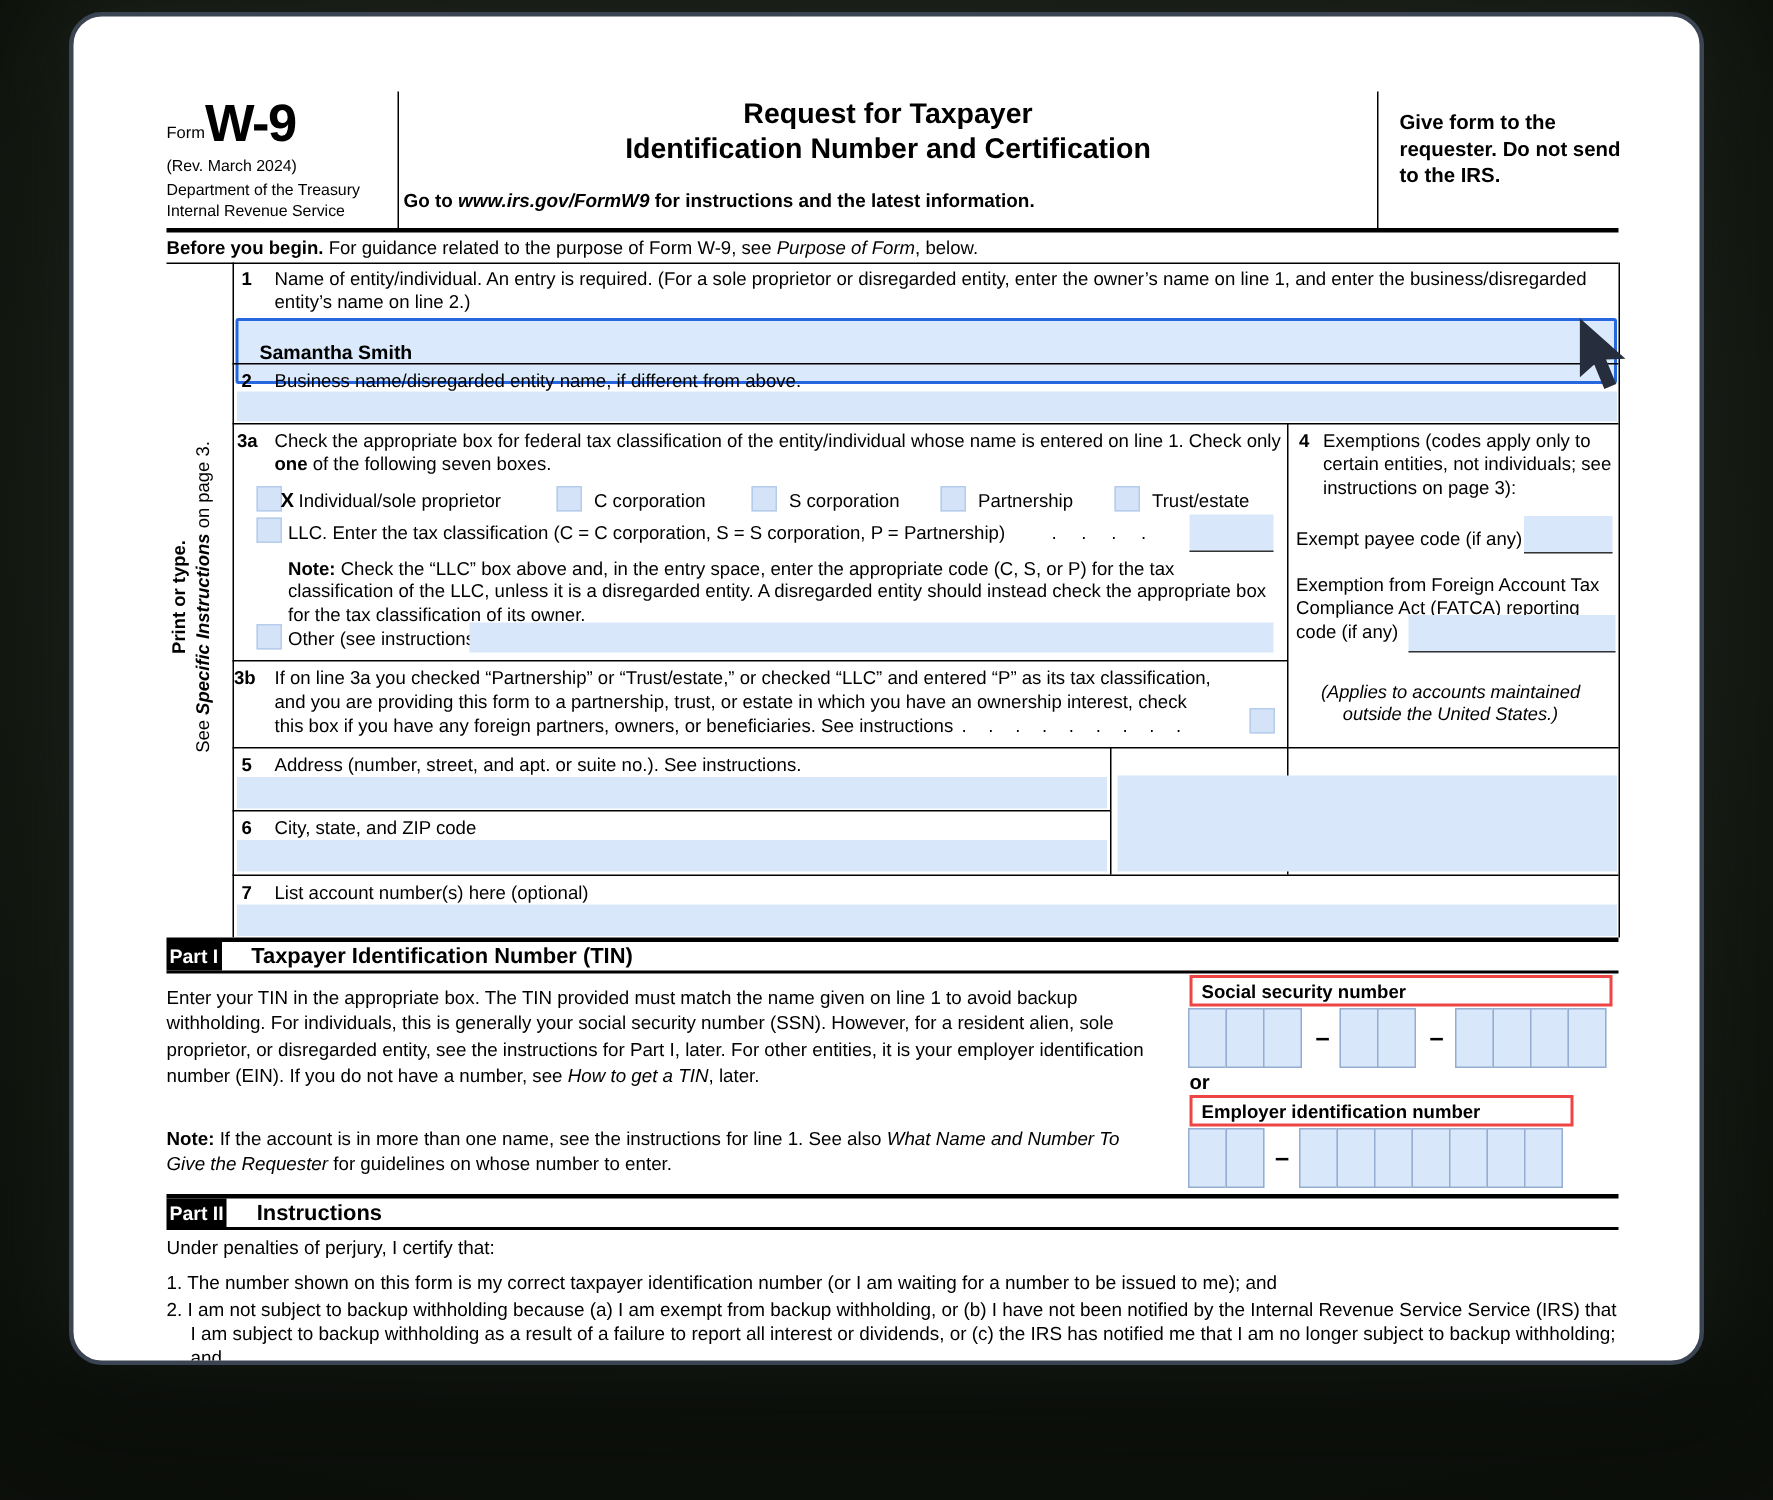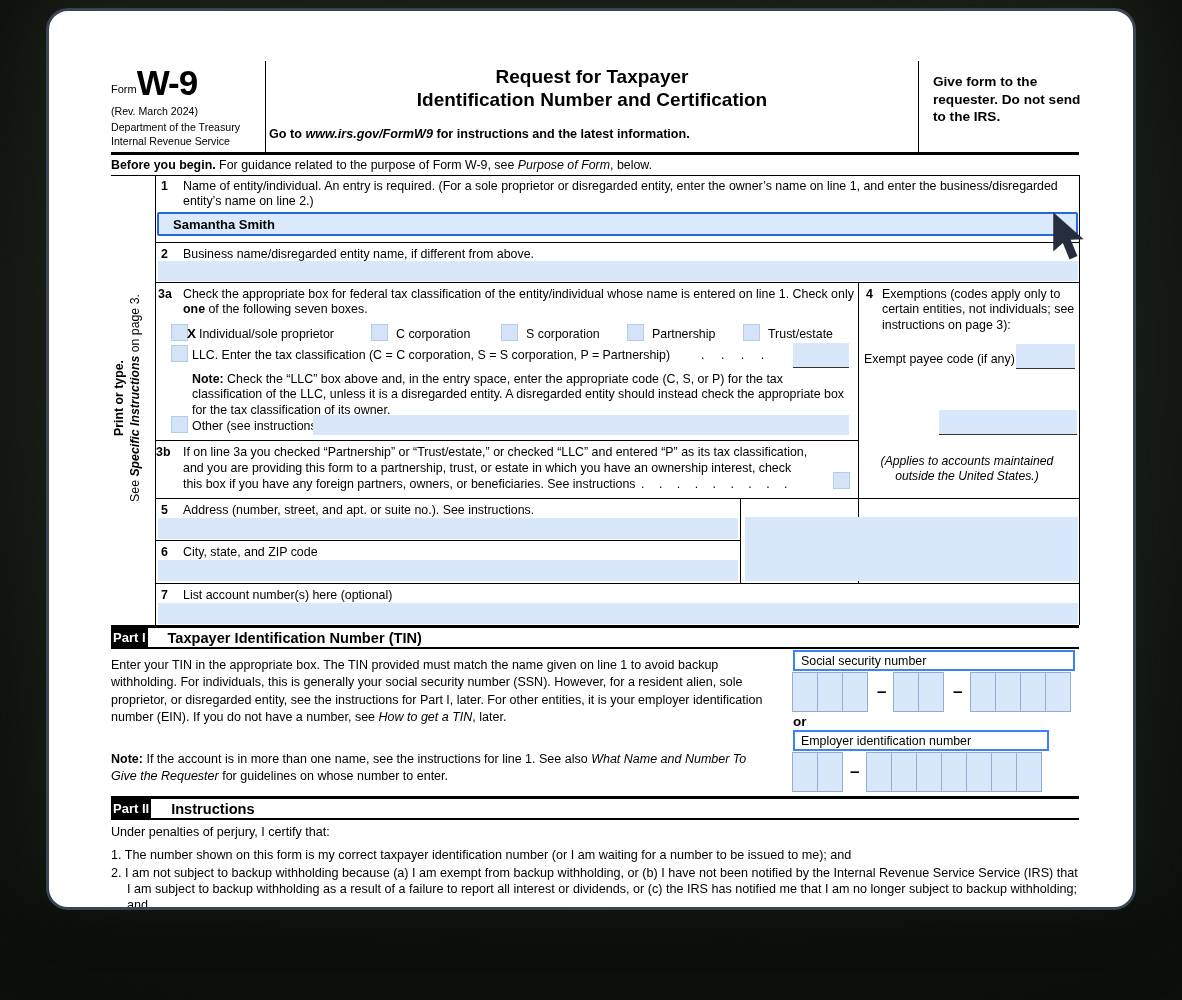--- a/index.html
+++ b/index.html
@@ -20,21 +20,21 @@
   .b{font-weight:bold}
   .i{font-style:italic}
   .fld{background:#d8e7fa}
   .ufld{background:#d8e7fa;border-bottom:1.5px solid #333}
   .cb{position:absolute;width:17px;height:17px;background:#d4e3f8;border:1px solid #b6cceb}
   .hl{position:absolute;background:#000;height:1px}
   .vl{position:absolute;background:#000;width:1px}
   .cg{position:absolute;display:flex}
   .cell{width:26px;height:40px;background:#d8e7fa;border:1px solid #94add1;margin-left:-1px}
   .dash{position:absolute;font-weight:bold;font-size:17px}
-  .hdrbox{position:absolute;background:#fff;border:2px solid #3b82f6;font-weight:normal;font-size:12.4px;padding:1.5px 6px}
+  .hdrbox{position:absolute;background:#fff;border:2px solid #ef4444;font-weight:bold;font-size:12.4px;padding:1.5px 6px}
   .partbar{position:absolute;left:62px;width:968px;height:24px;border-top:3px solid #000;border-bottom:2px solid #000;display:flex;align-items:stretch;background:#fff}
   .badge{background:#000;color:#fff;font-weight:bold;font-size:13px;padding:0 2px;display:flex;align-items:center}
   .ptitle{font-weight:bold;font-size:14.6px;margin-left:20px;align-self:center}
   .dots{word-spacing:13px;font-size:12.4px}
   .rot{position:absolute;left:-41px;top:365px;width:250px;height:44px;transform:rotate(-90deg);text-align:center;font-size:12.3px;line-height:16px}
   .numcol{font-weight:bold;font-size:12.4px}
 </style>
 </head>
 <body>
 
@@ -69,21 +69,21 @@
   <div class="rot">
     <div class="b">Print or type.</div>
     <div><span>See </span><span class="b i">Specific Instructions</span><span> on page 3.</span></div>
   </div>
 
   <div class="vl" style="left:106px;top:164px;height:450px"></div>
   <div class="vl" style="left:1030px;top:164px;height:450px"></div>
 
   <div class="a numcol" style="left:112px;top:168px">1</div>
   <div class="a t" style="left:134px;top:168px;width:892px">Name of entity/individual. An entry is required. (For a sole proprietor or disregarded entity, enter the owner’s name on line 1, and enter the business/disregarded entity’s name on line 2.)</div>
-  <div class="a" style="left:108px;top:201px;width:921px;height:24px;background:#dbe9fc;border:2.5px solid #2667e0;border-radius:2px;display:flex;align-items:center">
+  <div class="a" style="left:108px;top:201px;width:921px;height:44px;background:#dbe9fc;border:2.5px solid #2667e0;border-radius:2px;display:flex;align-items:center">
     <span class="b" style="font-size:13px;margin-left:14px">Samantha Smith</span>
   </div>
   <div class="hl" style="left:106px;top:231px;width:924px"></div>
 
   <div class="a numcol" style="left:112px;top:236px">2</div>
   <div class="a t" style="left:134px;top:236px;width:880px">Business name/disregarded entity name, if different from above.</div>
   <div class="a fld" style="left:109px;top:250px;width:920px;height:20px"></div>
   <div class="hl" style="left:106px;top:271px;width:924px"></div>
 
   <div class="a numcol" style="left:109px;top:276px">3a</div>
@@ -127,20 +127,21 @@
   <div class="a t" style="left:134px;top:450px;width:676px">and you are providing this form to a partnership, trust, or estate in which you have an ownership interest, check</div>
   <div class="a t" style="left:134px;top:466px;width:560px">this box if you have any foreign partners, owners, or beneficiaries. See instructions</div>
   <div class="a dots" style="left:592px;top:466px;word-spacing:11px">. . . . . . . . .</div>
   <div class="cb" style="left:784px;top:461px"></div>
 
   <div class="vl" style="left:809px;top:271px;height:301px"></div>
   <div class="a numcol" style="left:817px;top:276px">4</div>
   <div class="a t" style="left:833px;top:276px;width:194px">Exemptions (codes apply only to certain entities, not individuals; see instructions on page 3):</div>
   <div class="a t" style="left:815px;top:341px">Exempt payee code (if any)</div>
   <div class="a ufld" style="left:967px;top:333px;width:59px;height:25px"></div>
+  <div class="a t" style="left:815px;top:372px;width:216px">Exemption from Foreign Account Tax Compliance Act (FATCA) reporting code (if any)</div>
   <div class="a ufld" style="left:890px;top:399px;width:138px;height:25px"></div>
   <div class="a i" style="left:812px;top:443px;width:212px;text-align:center;font-size:12.2px;line-height:15.4px">(Applies to accounts maintained outside the United States.)</div>
 
   <div class="hl" style="left:106px;top:487px;width:924px"></div>
   <div class="a numcol" style="left:112px;top:492px">5</div>
   <div class="a t" style="left:134px;top:492px;width:550px">Address (number, street, and apt. or suite no.). See instructions.</div>
   <div class="a fld" style="left:109px;top:507px;width:580px;height:21px"></div>
   <div class="hl" style="left:106px;top:529px;width:585px"></div>
   <div class="a numcol" style="left:112px;top:534px">6</div>
   <div class="a t" style="left:134px;top:534px;width:550px">City, state, and ZIP code</div>

